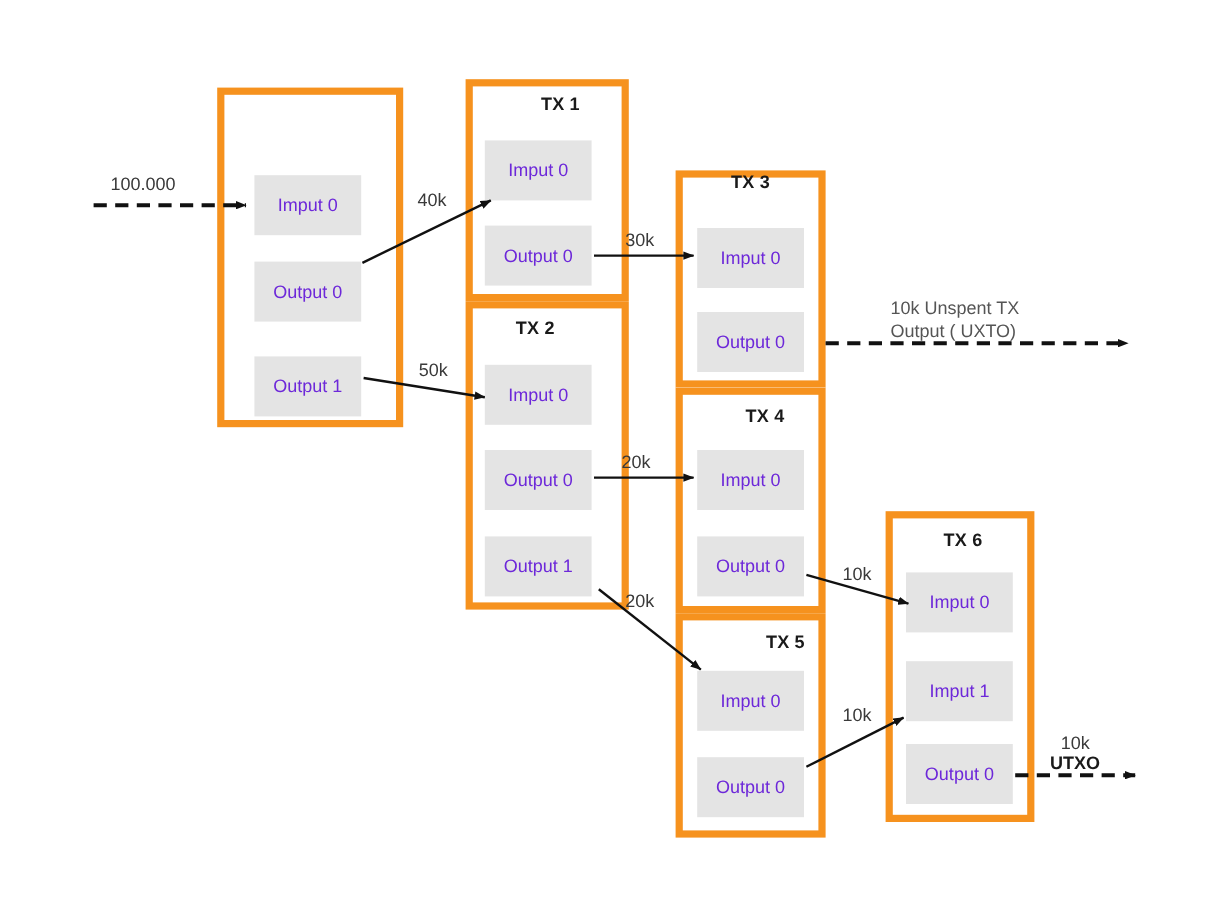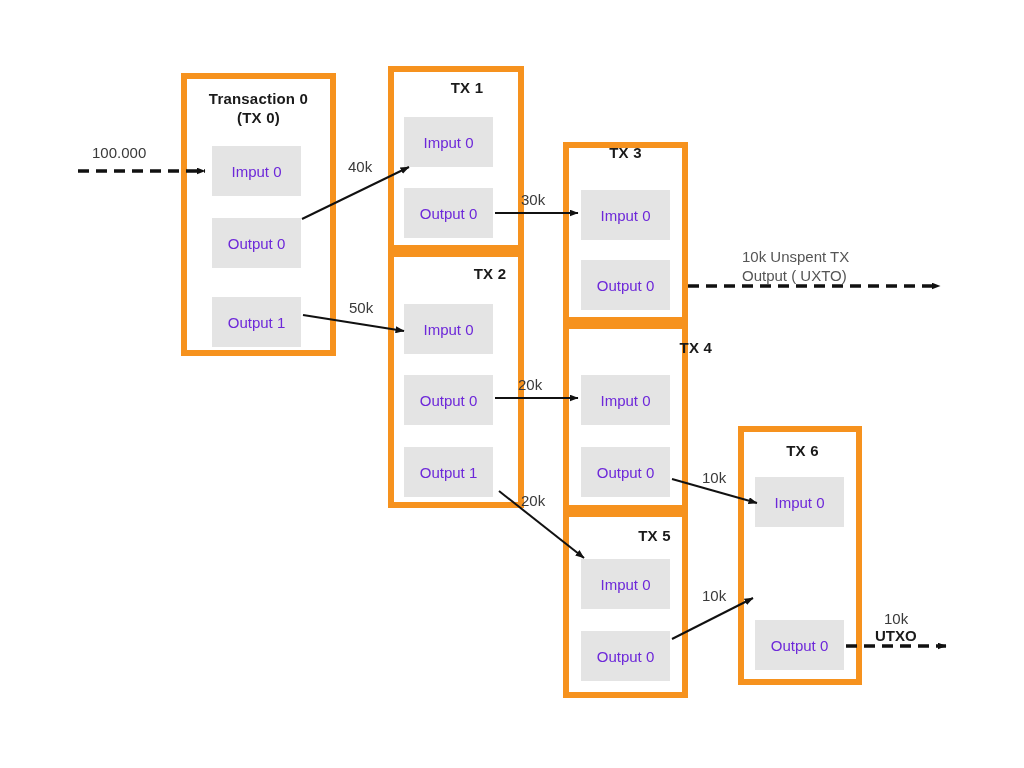--- a/index.html
+++ b/index.html
@@ -59,69 +59,66 @@
   }
   svg#wires text.bold{font-weight:bold;fill:#1a1a1a;}
   svg#wires text.dark{fill:#555555;}
 </style>
 </head>
 <body>
 
 <div id="canvas">
 
   <div class="tx" style="left:181px;top:73px;width:155px;height:283px;"></div>
-  <div class="tx-title two-line" style="left:181px;top:90px;width:155px;">
-    <div>Transaction 0</div>
-    <div>(TX 0)</div>
-  </div>
   <div class="slot" style="left:212px;top:146px;width:89px;height:50px;">Imput 0</div>
   <div class="slot" style="left:212px;top:218px;width:89px;height:50px;">Output 0</div>
   <div class="slot" style="left:212px;top:297px;width:89px;height:50px;">Output 1</div>
 
   <div class="tx" style="left:388px;top:66px;width:136px;height:185px;"></div>
   <div class="tx-title" style="left:388px;top:79px;width:158px;">
     <div>TX 1</div>
   </div>
   <div class="slot" style="left:404px;top:117px;width:89px;height:50px;">Imput 0</div>
   <div class="slot" style="left:404px;top:188px;width:89px;height:50px;">Output 0</div>
 
   <div class="tx" style="left:388px;top:251px;width:136px;height:257px;"></div>
-  <div class="tx-title" style="left:388px;top:265px;width:116px;margin-left:44px;">
+  <div class="tx-title" style="left:388px;top:265px;width:116px;">
     <div>TX 2</div>
   </div>
   <div class="slot" style="left:404px;top:304px;width:89px;height:50px;">Imput 0</div>
   <div class="slot" style="left:404px;top:375px;width:89px;height:50px;">Output 0</div>
   <div class="slot" style="left:404px;top:447px;width:89px;height:50px;">Output 1</div>
 
   <div class="tx" style="left:563px;top:142px;width:125px;height:181px;"></div>
   <div class="tx-title" style="left:563px;top:144px;width:125px;">
     <div>TX 3</div>
   </div>
   <div class="slot" style="left:581px;top:190px;width:89px;height:50px;">Imput 0</div>
   <div class="slot" style="left:581px;top:260px;width:89px;height:50px;">Output 0</div>
 
   <div class="tx" style="left:563px;top:323px;width:125px;height:188px;"></div>
-  <div class="tx-title" style="left:563px;top:339px;width:149px;text-align:right;">
+  <div class="tx-title" style="left:563px;top:339px;width:149px;">
     <div>TX 4</div>
   </div>
   <div class="slot" style="left:581px;top:375px;width:89px;height:50px;">Imput 0</div>
   <div class="slot" style="left:581px;top:447px;width:89px;height:50px;">Output 0</div>
 
   <div class="tx" style="left:563px;top:511px;width:125px;height:187px;"></div>
   <div class="tx-title" style="left:592px;top:527px;width:125px;">
     <div>TX 5</div>
   </div>
   <div class="slot" style="left:581px;top:559px;width:89px;height:50px;">Imput 0</div>
   <div class="slot" style="left:581px;top:631px;width:89px;height:50px;">Output 0</div>
 
   <div class="tx" style="left:738px;top:426px;width:124px;height:259px;"></div>
   <div class="tx-title" style="left:738px;top:442px;width:129px;">
     <div>TX 6</div>
   </div>
   <div class="slot" style="left:755px;top:477px;width:89px;height:50px;">Imput 0</div>
+  <div class="slot" style="left:755px;top:551px;width:89px;height:50px;">Imput 1</div>
   <div class="slot" style="left:755px;top:620px;width:89px;height:50px;">Output 0</div>
 
   <svg id="wires" viewBox="0 0 1024 768" xmlns="http://www.w3.org/2000/svg">
     <defs>
       <marker id="arrowhead" markerWidth="9" markerHeight="7" refX="8.5" refY="3.5" orient="auto" markerUnits="userSpaceOnUse">
         <polygon points="0 0, 9 3.5, 0 7" fill="#111111"></polygon>
       </marker>
     </defs>
 
     <g>

